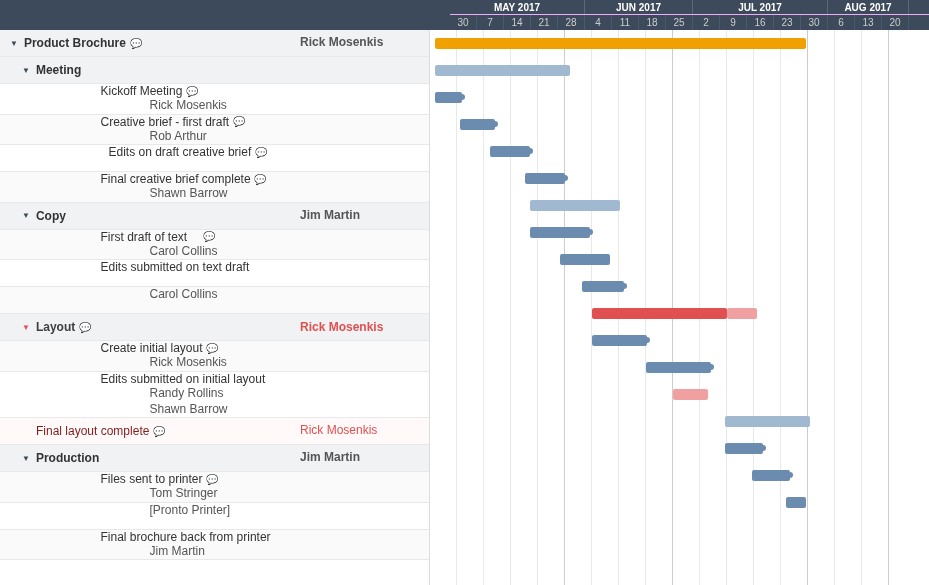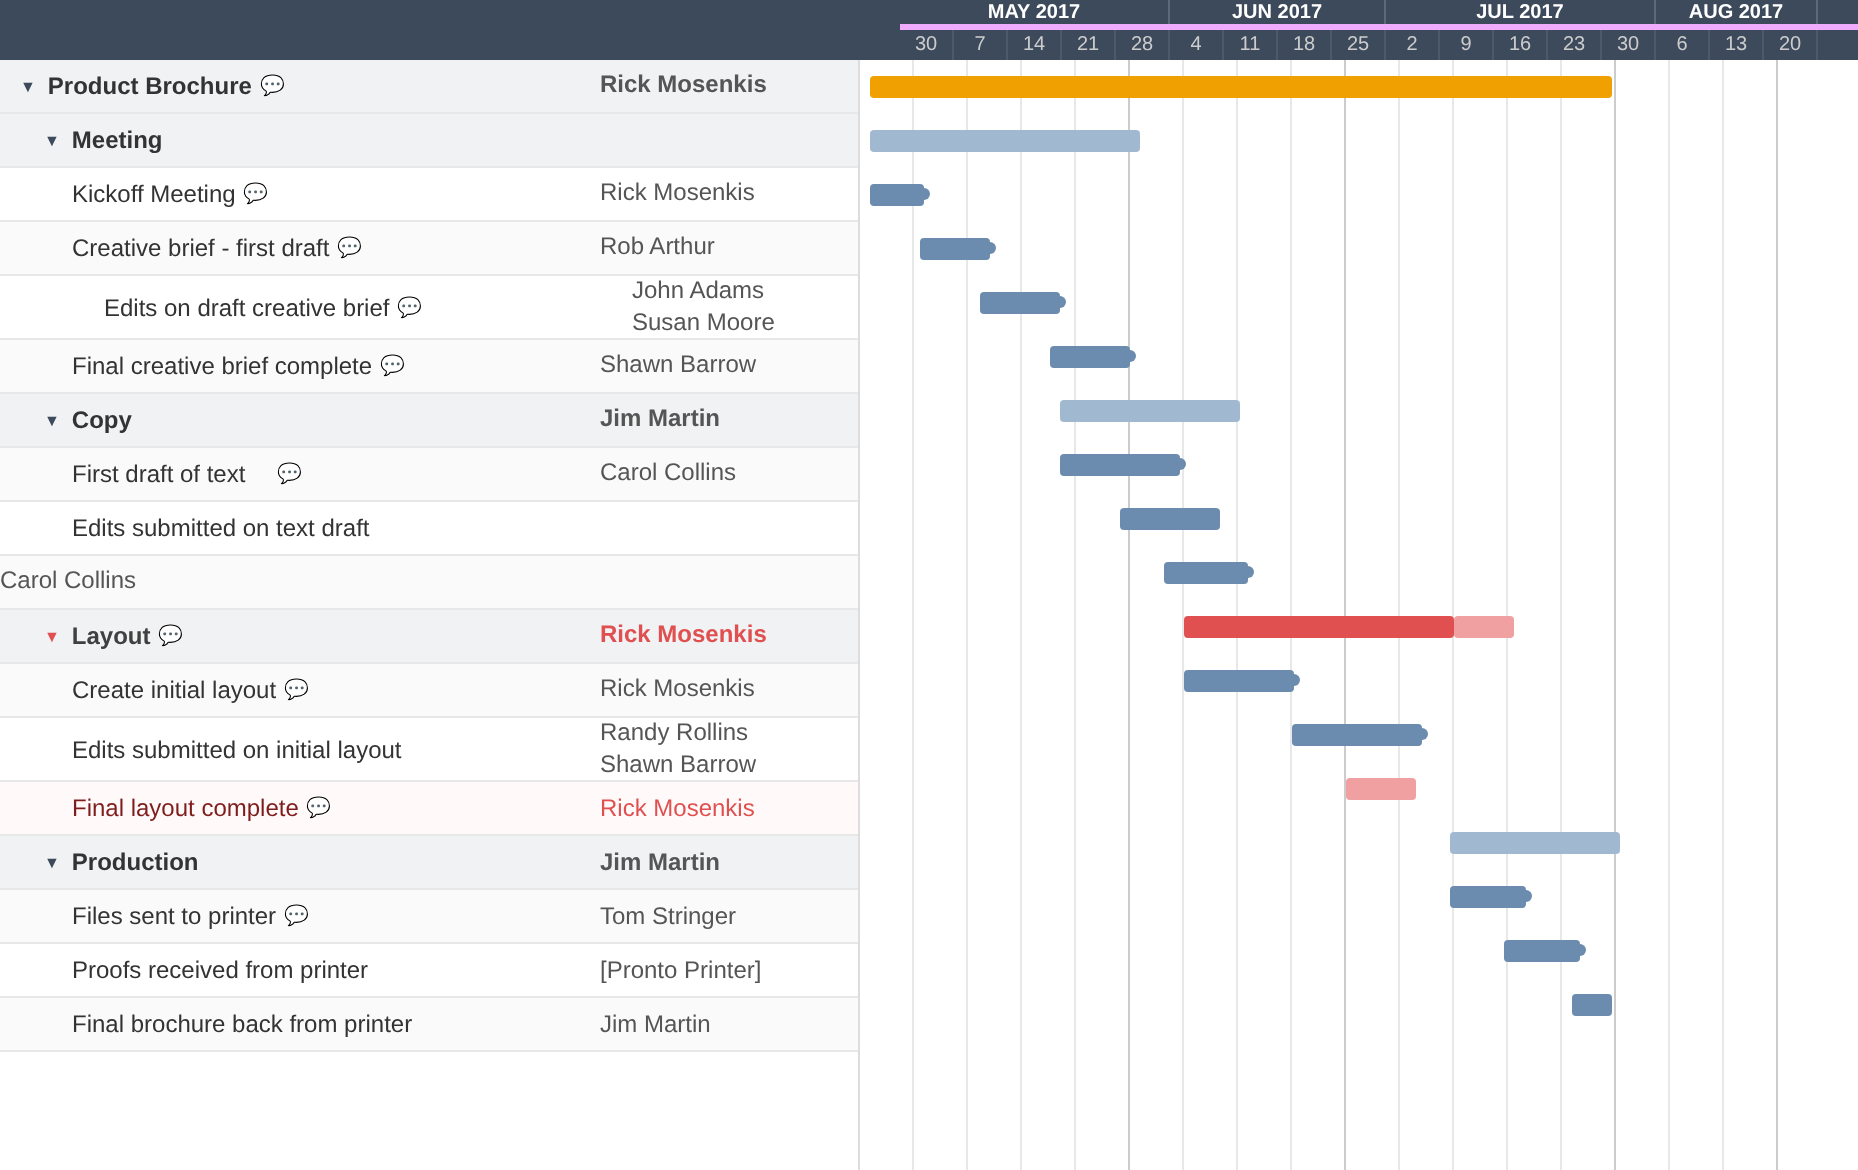--- a/index.html
+++ b/index.html
@@ -8,34 +8,34 @@
     .gantt-container { width: 929px; height: 585px; display: flex; flex-direction: column; }
 
     
     .gantt-header { display: flex; background: #3d4a5c; color: #fff; height: 30px; align-items: center; flex-shrink: 0; }
     .col-project { width: 300px; padding-left: 10px; font-size: 11px; font-weight: bold; letter-spacing: 0.5px; flex-shrink: 0; }
     .col-responsible { width: 130px; font-size: 11px; font-weight: bold; letter-spacing: 0.5px; flex-shrink: 0; }
     .col-nav { width: 20px; flex-shrink: 0; display: flex; align-items: center; justify-content: center; cursor: pointer; }
 
     
     .months-header { display: flex; flex-direction: column; flex: 1; overflow: hidden; }
-    .months-row { display: flex; height: 15px; border-bottom: 3px solid #f0abfc; }
+    .months-row { display: flex; height: 15px; border-bottom: 1px solid #f0abfc; }
     .weeks-row { display: flex; height: 15px; }
     .month-cell { display: flex; align-items: center; justify-content: center; font-size: 10px; font-weight: bold; border-right: 1px solid #5a6a7c; }
     .week-cell { width: 27px; flex-shrink: 0; display: flex; align-items: center; justify-content: center; font-size: 10px; color: #ccc; border-right: 1px solid #4a5a6c; }
 
     
     .gantt-body { display: flex; flex: 1; overflow: hidden; }
     .left-panel { width: 430px; flex-shrink: 0; border-right: 1px solid #ddd; }
     .right-panel { flex: 1; overflow: hidden; position: relative; }
 
     
     .gantt-row { display: flex; align-items: center; border-bottom: 1px solid #e8e8e8; min-height: 27px; }
     .gantt-row.group-row { background: #f0f2f4; font-weight: bold; }
-    .gantt-row.task-row { background: #fff; }
+    .gantt-row.task-row { background: #fff; flex-direction: column; }
     .gantt-row.milestone-row { background: #fff9f9; }
     .gantt-row.milestone-row .task-name { color: #e05050; }
     .gantt-row:nth-child(even).task-row { background: #fafafa; }
 
     .task-name { width: 300px; padding-left: 10px; flex-shrink: 0; color: #333; display: flex; align-items: center; gap: 4px; }
     .task-name .group-triangle { color: #3d4a5c; font-size: 8px; margin-right: 2px; }
     .task-name .group-triangle.red { color: #e05050; }
     .task-name .chat-icon { color: #aaa; font-size: 11px; }
     .task-name .chat-icon.active { color: #e07050; }
 
@@ -130,22 +130,20 @@
             <span>Creative brief - first draft</span>
             <span class="chat-icon" style="font-size: 10px;">💬</span>
           </div>
           <div class="responsible" style="white-space: pre-line;">Rob Arthur</div>
         </div>
         <div class="gantt-row task-row">
           <div class="task-name" style="padding-left: 36px; margin-left: 16px;">
             <span>Edits on draft creative brief</span>
             <span class="chat-icon" style="font-size: 10px;">💬</span>
           </div>
-          <div class="responsible" style="white-space: pre-line;">John Adams
-Susan Moore</div>
         </div>
         <div class="gantt-row task-row">
           <div class="task-name" style="padding-left: 36px;">
             <span>Final creative brief complete</span>
             <span class="chat-icon" style="font-size: 10px;">💬</span>
           </div>
           <div class="responsible" style="white-space: pre-line;">Shawn Barrow</div>
         </div>
         <div class="gantt-row group-row">
           <div class="task-name" style="padding-left: 22px;">
@@ -207,23 +205,20 @@
           <div class="responsible" style="white-space: pre-line;">Jim Martin</div>
         </div>
         <div class="gantt-row task-row">
           <div class="task-name" style="padding-left: 36px;">
             <span>Files sent to printer</span>
             <span class="chat-icon active" style="font-size: 10px;">💬</span>
           </div>
           <div class="responsible" style="white-space: pre-line;">Tom Stringer</div>
         </div>
         <div class="gantt-row task-row">
-          <div class="task-name" style="padding-left: 36px;">
-            <span>Proofs received from printer</span>
-          </div>
           <div class="responsible" style="white-space: pre-line;">[Pronto Printer]</div>
         </div>
         <div class="gantt-row task-row">
           <div class="task-name" style="padding-left: 36px;">
             <span>Final brochure back from printer</span>
           </div>
           <div class="responsible" style="white-space: pre-line;">Jim Martin</div>
         </div>
       </div>
     <div class="right-panel" id="right-panel">

